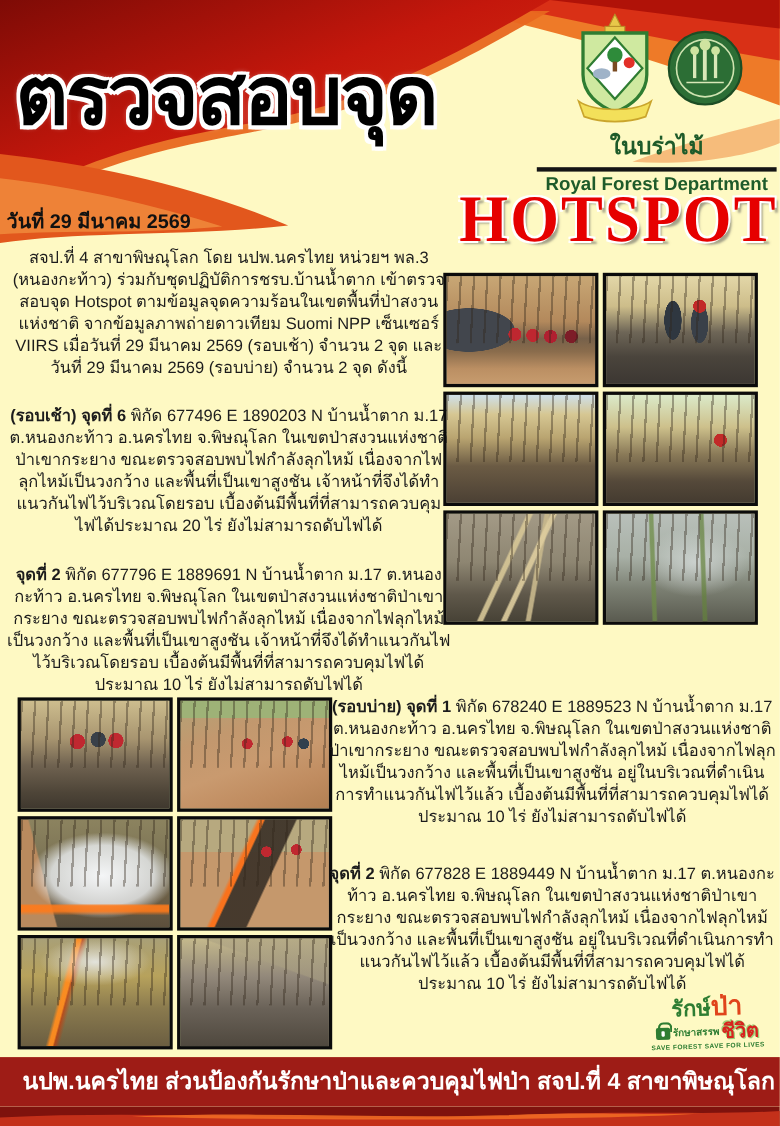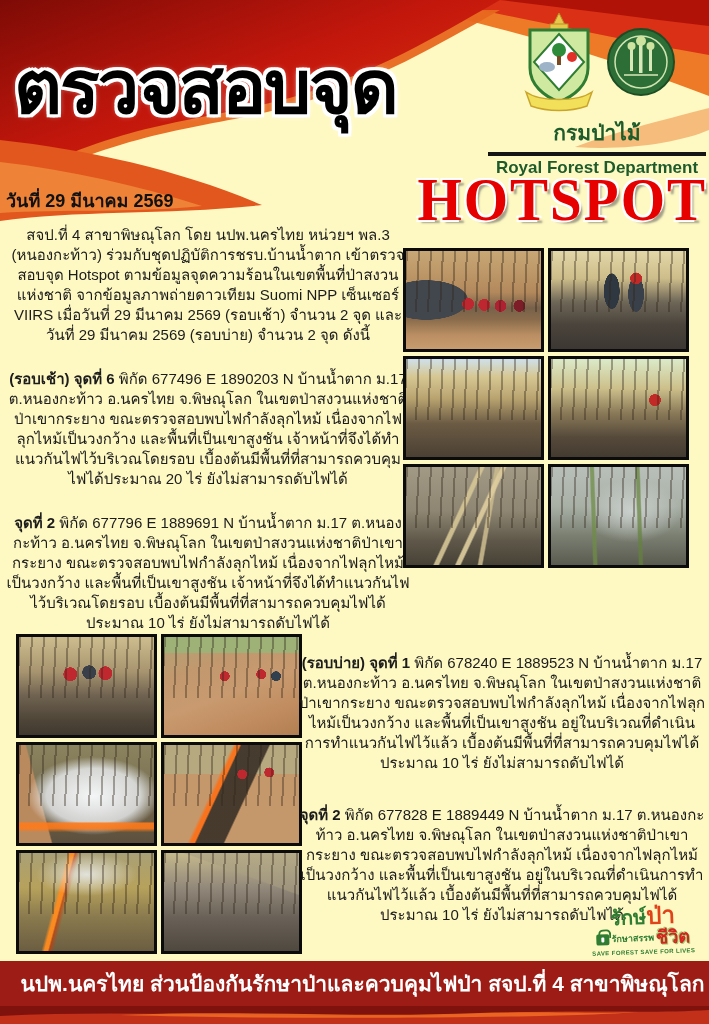--- a/index.html
+++ b/index.html
@@ -44,21 +44,21 @@
   .left-col{ position:absolute; left:6px; top:186px; width:404px; }
   .date-heading{ text-align:left; font-size:18px; font-weight:bold; color:#111; margin:0 0 10px; }
   .para{
     text-align:center; font-size:15px; line-height:20px; color:#1c1c1c;
     margin:0 0 22px;
   }
   .left-col .para{ margin-bottom:24px; }
   .lead{ font-weight:bold; }
 
   .right-col{ position:absolute; left:298px; top:633px; width:408px; }
-  .right-col .para{ margin-bottom:32px;margin-top:20px; }
+  .right-col .para{ margin-bottom:32px; }
 
   
   .grid{ position:absolute; display:grid; grid-template-columns:141px 141px; gap:4px; }
   .grid-right{ left:403px; top:248px; }
   .grid-left{ left:16px; top:634px; }
 
   .ph{
     position:relative; width:141px; height:104px;
     border:3px solid #0b0b0b; overflow:hidden; background-color:#9b8260;
   }
@@ -193,21 +193,21 @@
         <circle cx="35" cy="35" r="26" fill="none" stroke="#cfe3b0" stroke-width="1.5"></circle>
         <rect x="24" y="22" width="3" height="22" fill="#d9e8b8"></rect>
         <rect x="33" y="18" width="3.5" height="28" fill="#d9e8b8"></rect>
         <rect x="43" y="22" width="3" height="22" fill="#d9e8b8"></rect>
         <circle cx="25.5" cy="19" r="4" fill="#cfe3a0"></circle>
         <circle cx="35" cy="14" r="5" fill="#cfe3a0"></circle>
         <circle cx="44.5" cy="19" r="4" fill="#cfe3a0"></circle>
         <path d="M18,48 H52" stroke="#d9e8b8" stroke-width="1.5"></path>
       </svg>
     </div>
-    <div class="dept-th">กรมป่าไม้</div>
+    <div class="dept-th">ในบร่าไม้</div>
     <div class="brand-rule"></div>
     <div class="dept-en">Royal Forest Department</div>
   </div>
 
   <div class="hotspot">HOTSPOT</div>
 
   <section class="left-col">
     <h2 class="date-heading">วันที่ 29 มีนาคม 2569</h2>
     <p class="para"><span>สจป.ที่ 4 สาขาพิษณุโลก โดย นปพ.นครไทย หน่วยฯ พล.3 (หนองกะท้าว) ร่วมกับชุดปฏิบัติการชรบ.บ้านน้ำตาก เข้าตรวจสอบจุด Hotspot ตามข้อมูลจุดความร้อนในเขตพื้นที่ป่าสงวนแห่งชาติ จากข้อมูลภาพถ่ายดาวเทียม Suomi NPP เซ็นเซอร์ VIIRS เมื่อวันที่ 29 มีนาคม 2569 (รอบเช้า) จำนวน 2 จุด และวันที่ 29 มีนาคม 2569 (รอบบ่าย) จำนวน 2 จุด ดังนี้</span></p>
     <p class="para"><span class="lead">(รอบเช้า) จุดที่ 6</span><span> พิกัด 677496 E 1890203 N บ้านน้ำตาก ม.17 ต.หนองกะท้าว อ.นครไทย จ.พิษณุโลก ในเขตป่าสงวนแห่งชาติป่าเขากระยาง ขณะตรวจสอบพบไฟกำลังลุกไหม้ เนื่องจากไฟลุกไหม้เป็นวงกว้าง และพื้นที่เป็นเขาสูงชัน เจ้าหน้าที่จึงได้ทำแนวกันไฟไว้บริเวณโดยรอบ เบื้องต้นมีพื้นที่ที่สามารถควบคุมไฟได้ประมาณ 20 ไร่ ยังไม่สามารถดับไฟได้</span></p>

